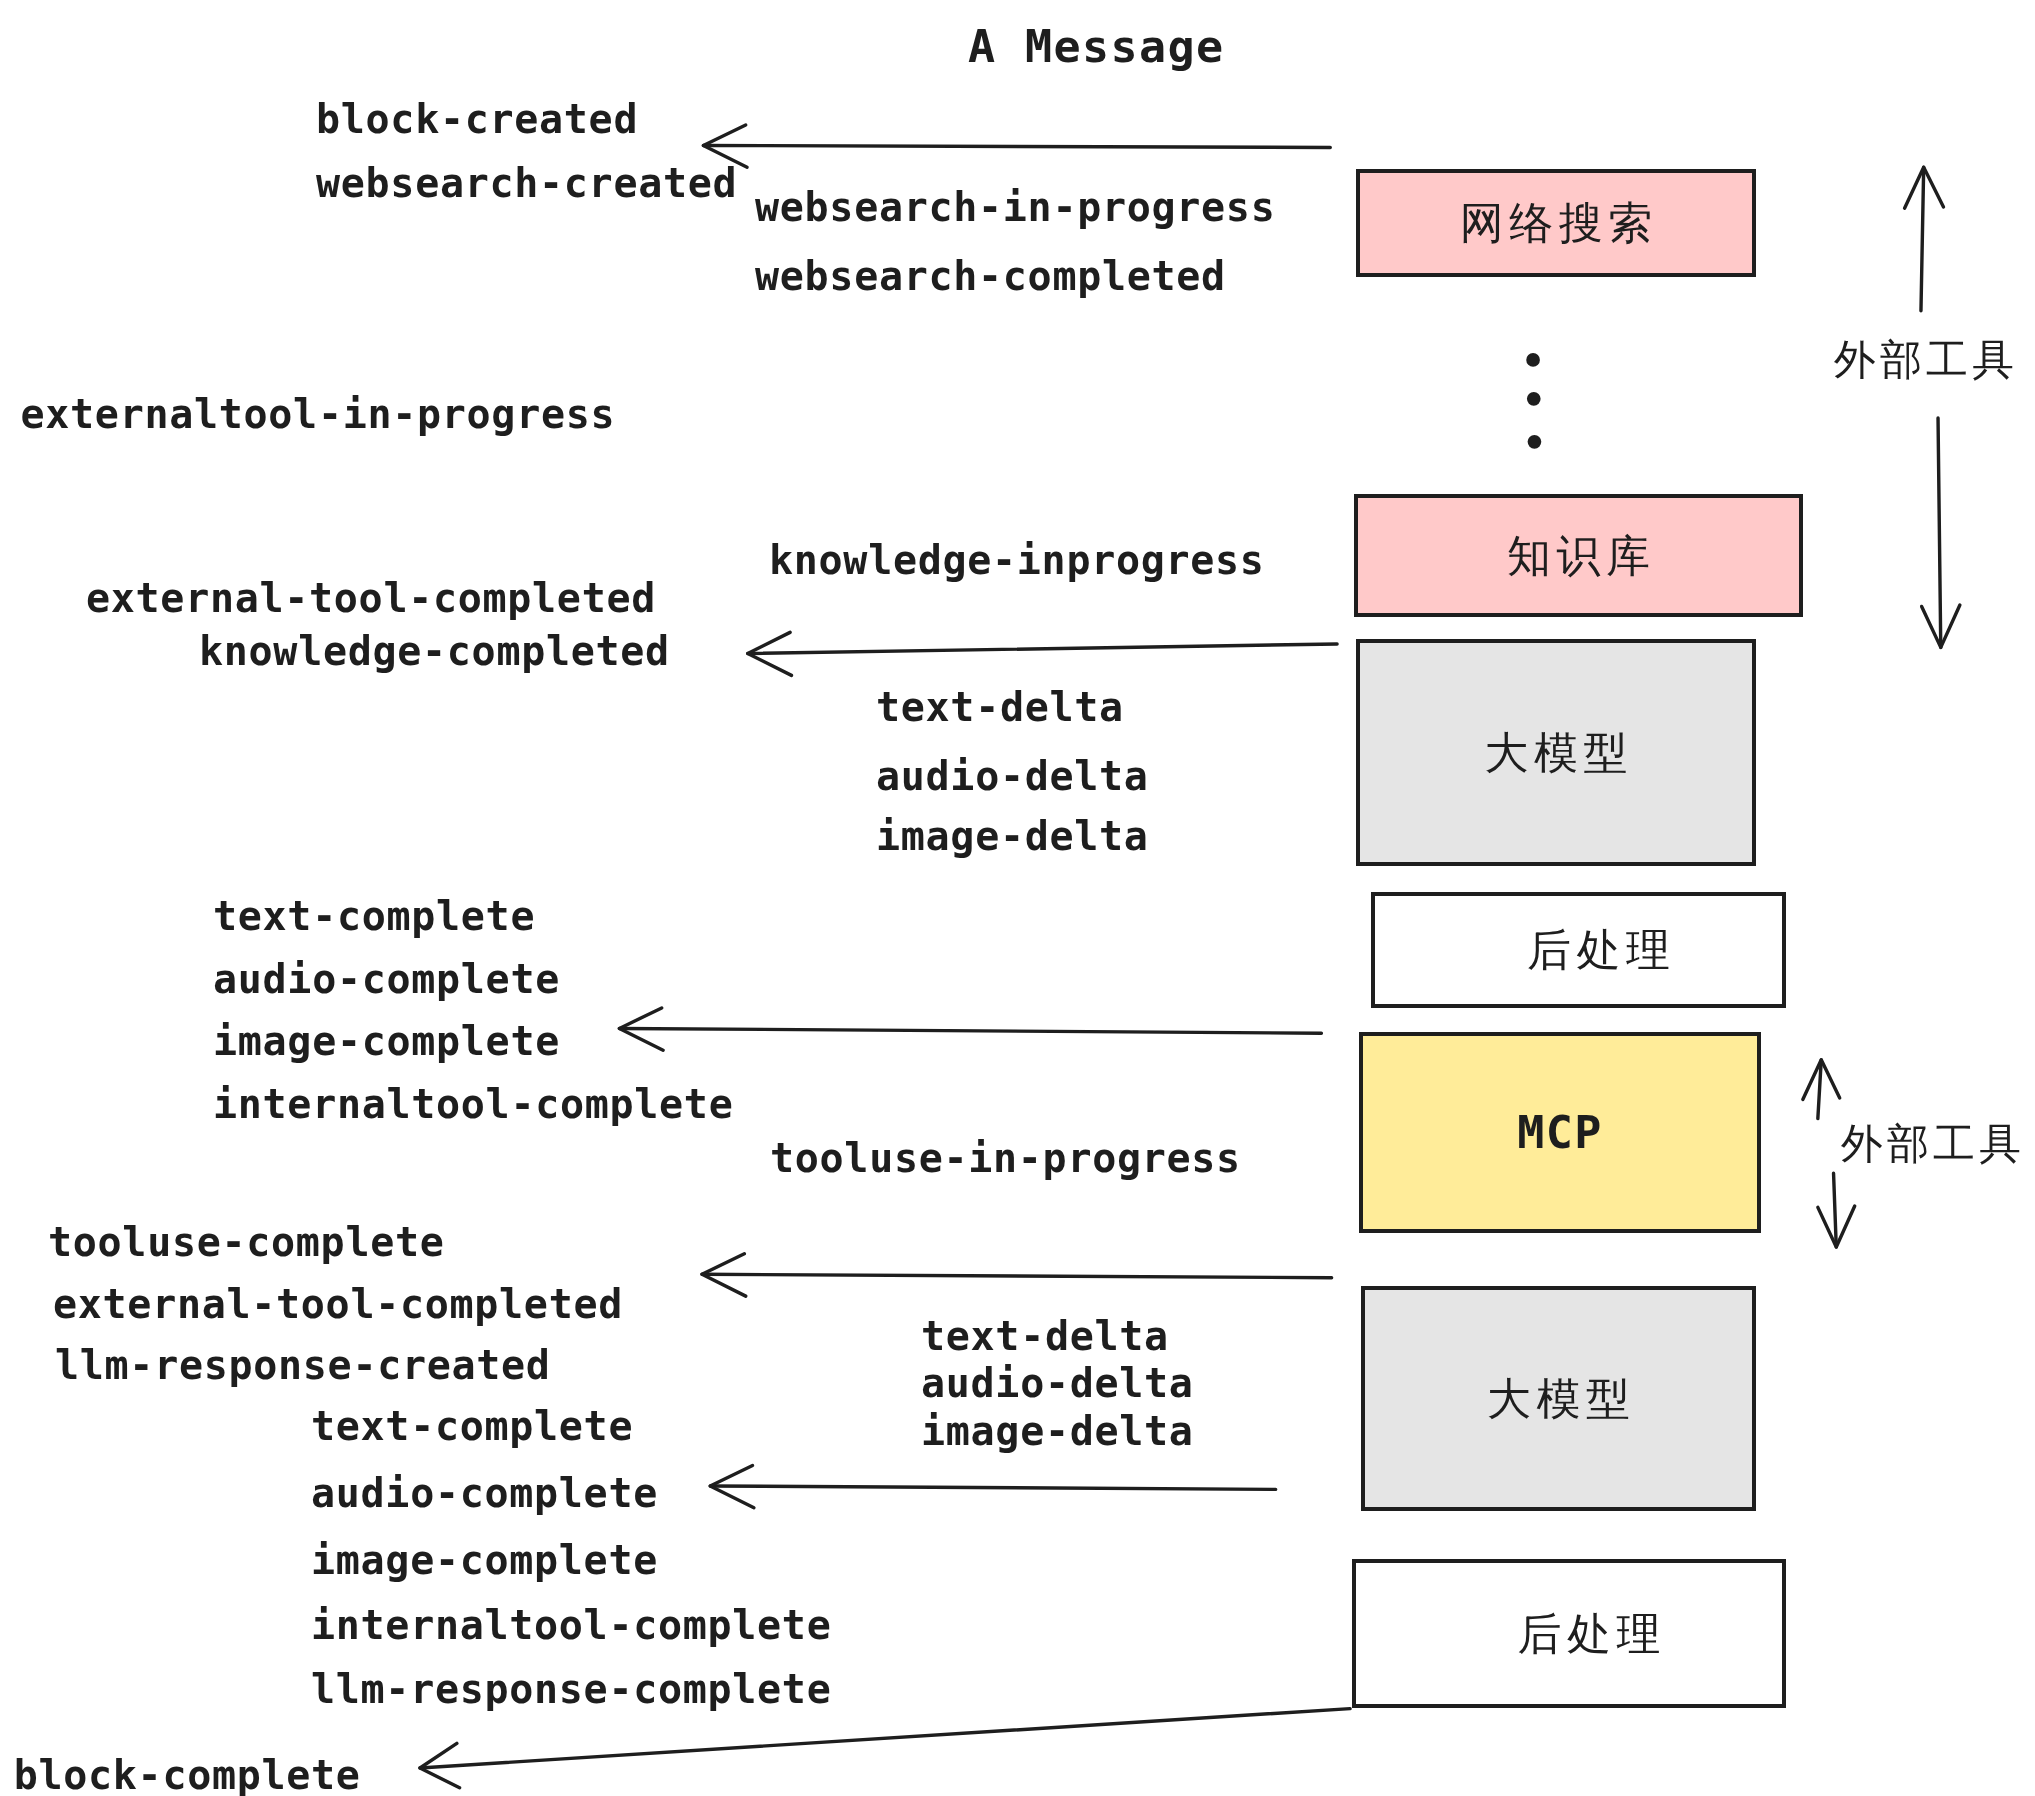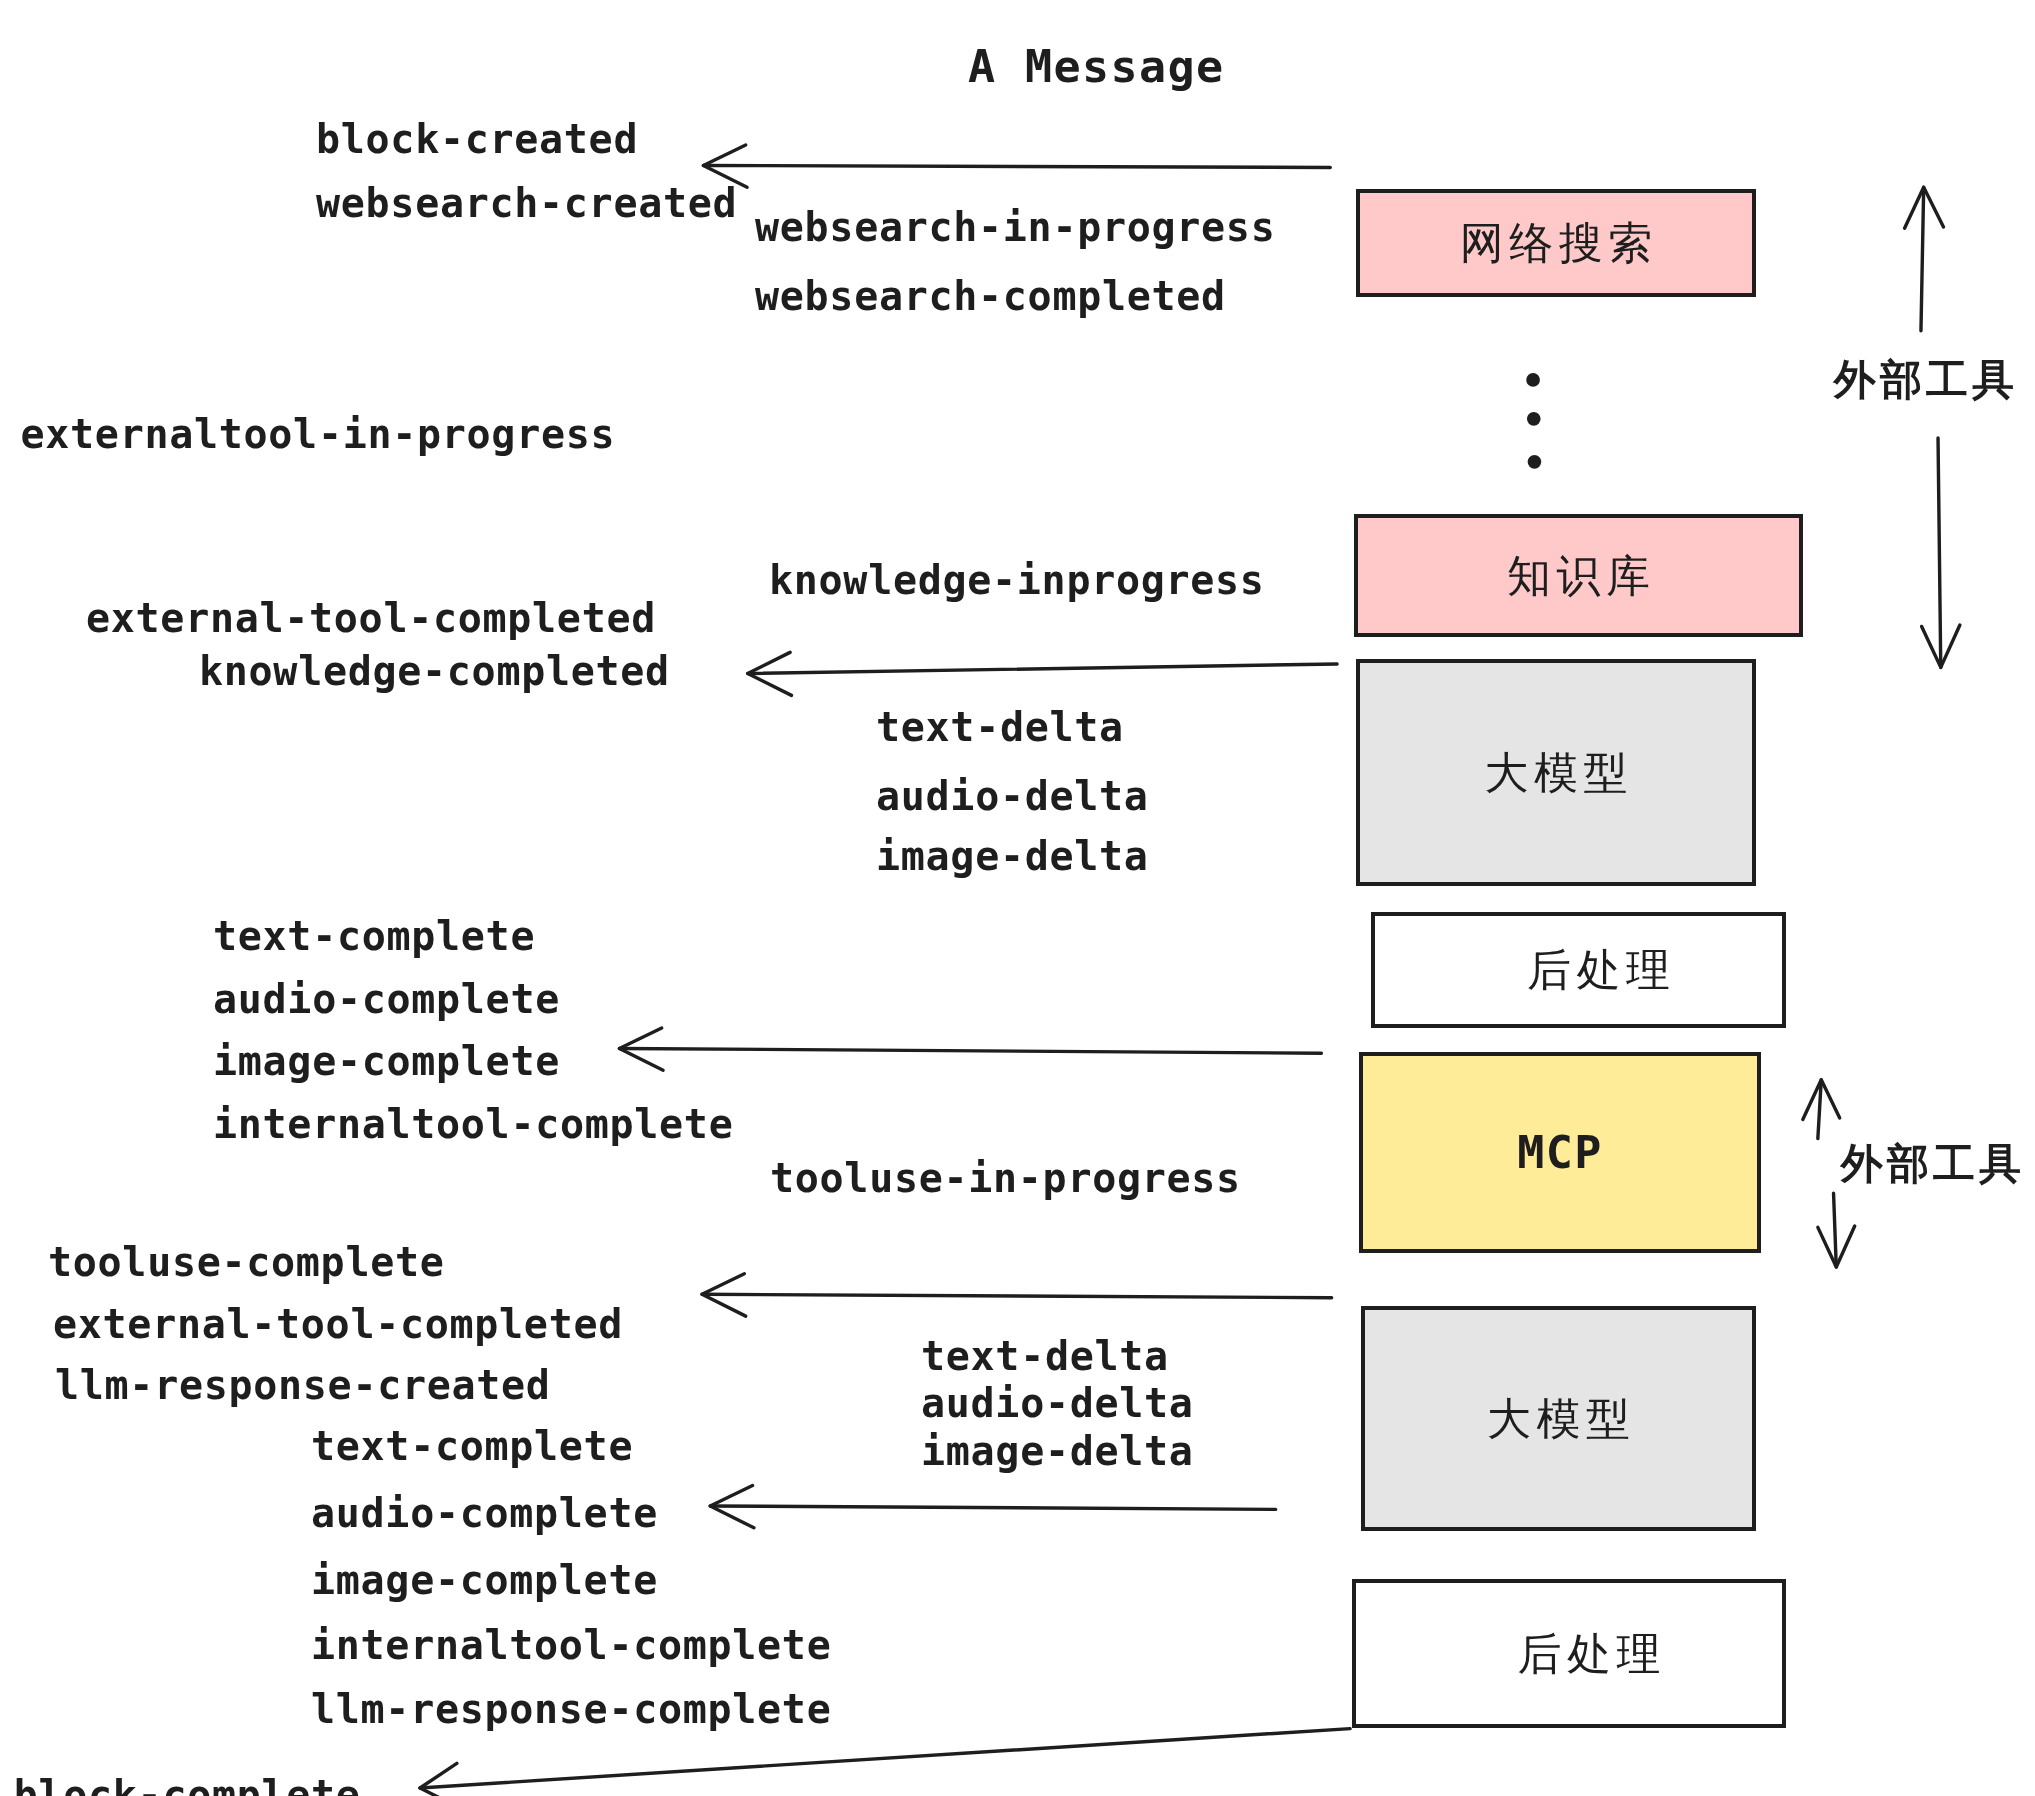--- a/index.html
+++ b/index.html
@@ -1,35 +1,35 @@
 <!DOCTYPE html>
 <html style="font-size:11px"><head>
 <meta charset="utf-8">
 <style>
   html,body{margin:0;padding:0;background:#ffffff;}
   body{width:2035px;height:1796px;position:relative;overflow:hidden;
        font-family:"DejaVu Sans Mono","Liberation Mono",monospace;color:#1e1e1e;}
-  #stage{position:absolute;inset:0;margin-top:20px;}
+  #stage{position:absolute;inset:0;}
   svg.lines{position:absolute;left:0;top:0;width:2035px;height:1796px;}
   .evt{position:absolute;white-space:nowrap;font-weight:bold;font-size:40px;
        letter-spacing:0.7px;transform:translateY(-52%);line-height:1;}
   .ttl{position:absolute;white-space:nowrap;font-weight:bold;font-size:45px;
        letter-spacing:1.4px;transform:translateY(-50%);line-height:1;}
   .box{position:absolute;box-sizing:border-box;border:4.1px solid #1e1e1e;
        display:flex;align-items:center;justify-content:center;}
   .box .lbl{font-family:"DejaVu Sans","Liberation Sans",sans-serif;font-weight:500;
        font-size:44px;letter-spacing:5.5px;text-indent:5.5px;white-space:nowrap;line-height:1;}
   .box .lbl.latin{font-family:"DejaVu Sans Mono","Liberation Mono",monospace;
        font-weight:bold;letter-spacing:1.4px;text-indent:0;font-size:45px;}
   .fill-pink{background:#ffc9c9;}
   .fill-green{background:#e5e5e5;}
   .fill-yellow{background:#ffec99;}
   .fill-white{background:#ffffff;padding-left:40px;}
   .side{position:absolute;white-space:nowrap;transform:translate(-50%,-50%);
-       font-family:"DejaVu Sans","Liberation Sans",sans-serif;font-weight:700;
+       font-family:"DejaVu Sans","Liberation Sans",sans-serif;font-weight:400;
        font-size:42px;letter-spacing:4.1px;line-height:1;}
 </style>
 </head>
 <body>
 
 <div id="stage">
 
   <svg class="lines" viewBox="0 0 2980 2630" fill="none" stroke="#1e1e1e" stroke-width="5" stroke-linecap="round" stroke-linejoin="round">
     <g>
       <path d="M1948 216 L1030 213"></path>

